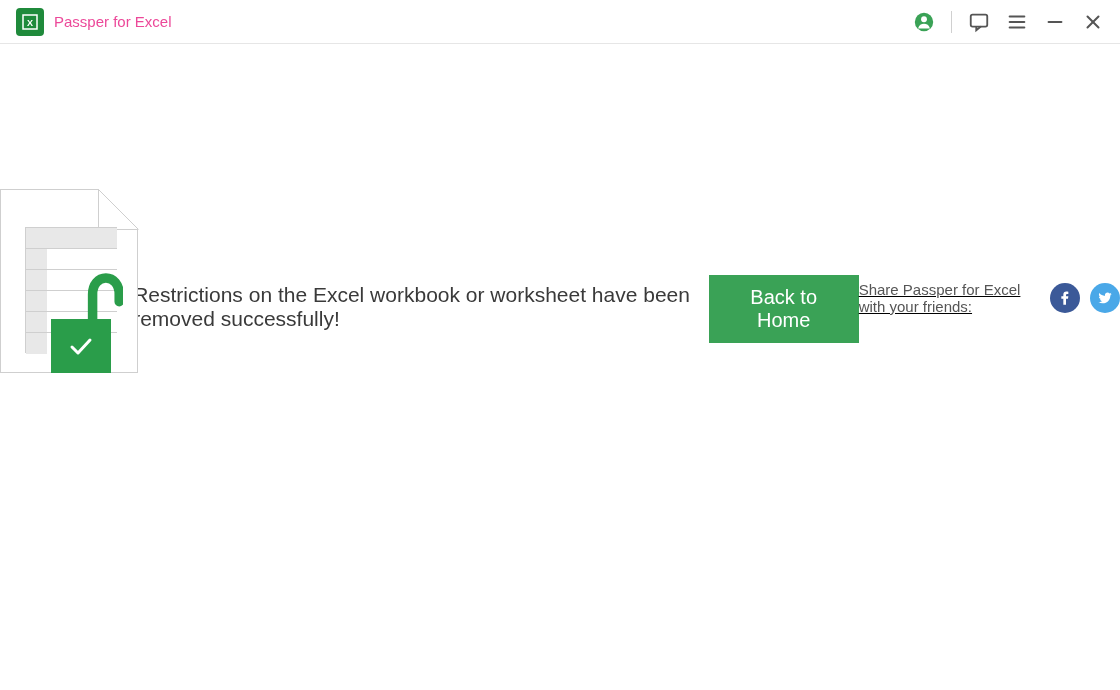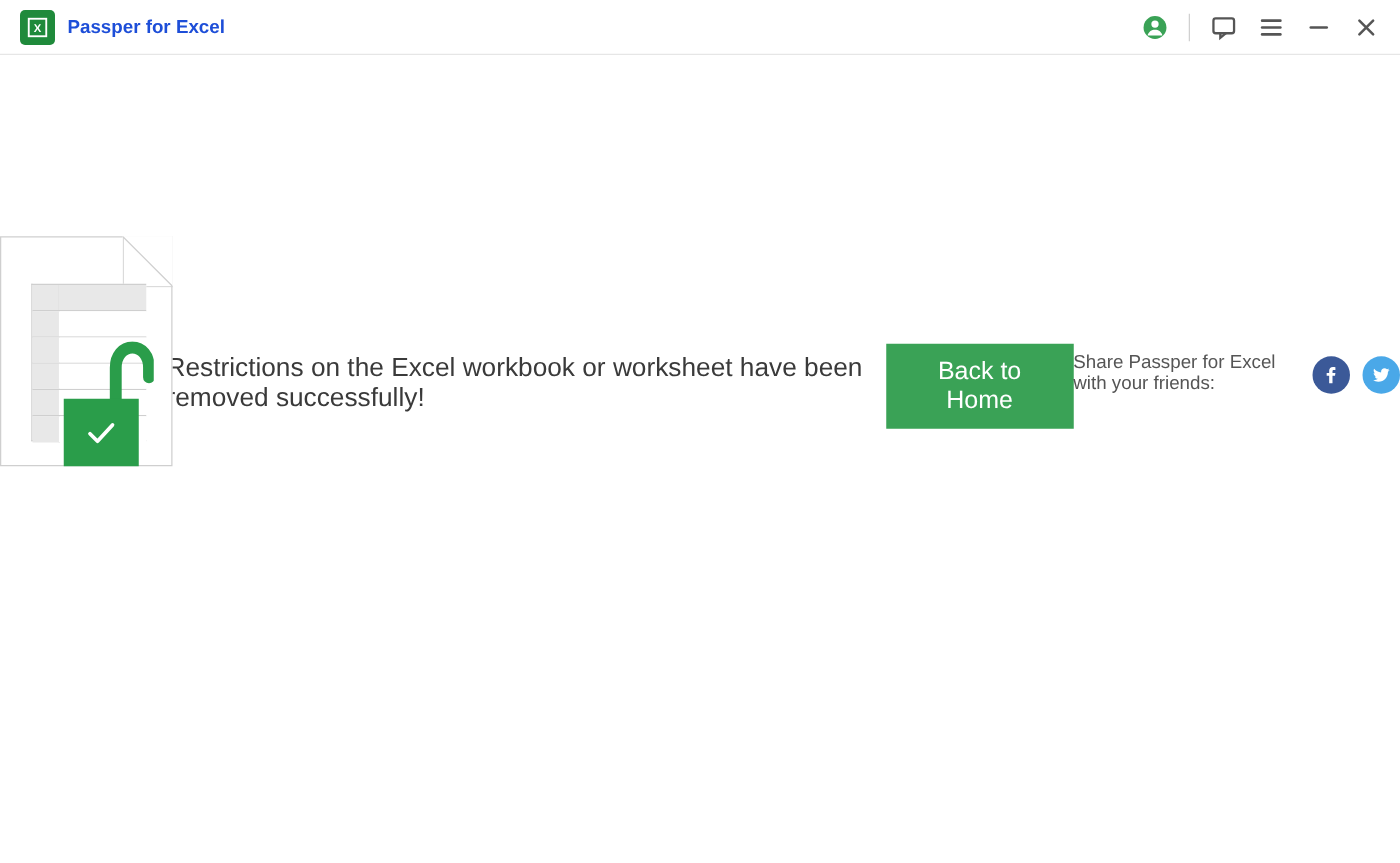--- a/index.html
+++ b/index.html
@@ -31,22 +31,22 @@
       width: 28px;
       height: 28px;
       background: #1f8a3b;
       border-radius: 4px;
       display: flex;
       align-items: center;
       justify-content: center;
     }
     .app-title {
       font-size: 15px;
-      color: #1d4ed8;
-      font-weight: 700;
+      color: #ec4899;
+      font-weight: 400;
     }
     .titlebar-right {
       display: flex;
       align-items: center;
       gap: 16px;
     }
     .titlebar-divider {
       width: 1px;
       height: 22px;
       background: #d0d0d0;
@@ -177,22 +177,23 @@
       color: #ffffff;
       border: none;
       padding: 11px 28px;
       font-size: 20px;
       cursor: pointer;
       font-weight: 400;
     }
     .share-row {
       margin-top: 34px;
       display: flex;
-      align-items: flex-end;
+      align-items: center;
       gap: 0;
+      text-decoration: underline;
     }
     .share-text {
       font-size: 15px;
       color: #555555;
     }
     .social-icons {
       display: flex;
       gap: 10px;
     }
     .social-icon {

